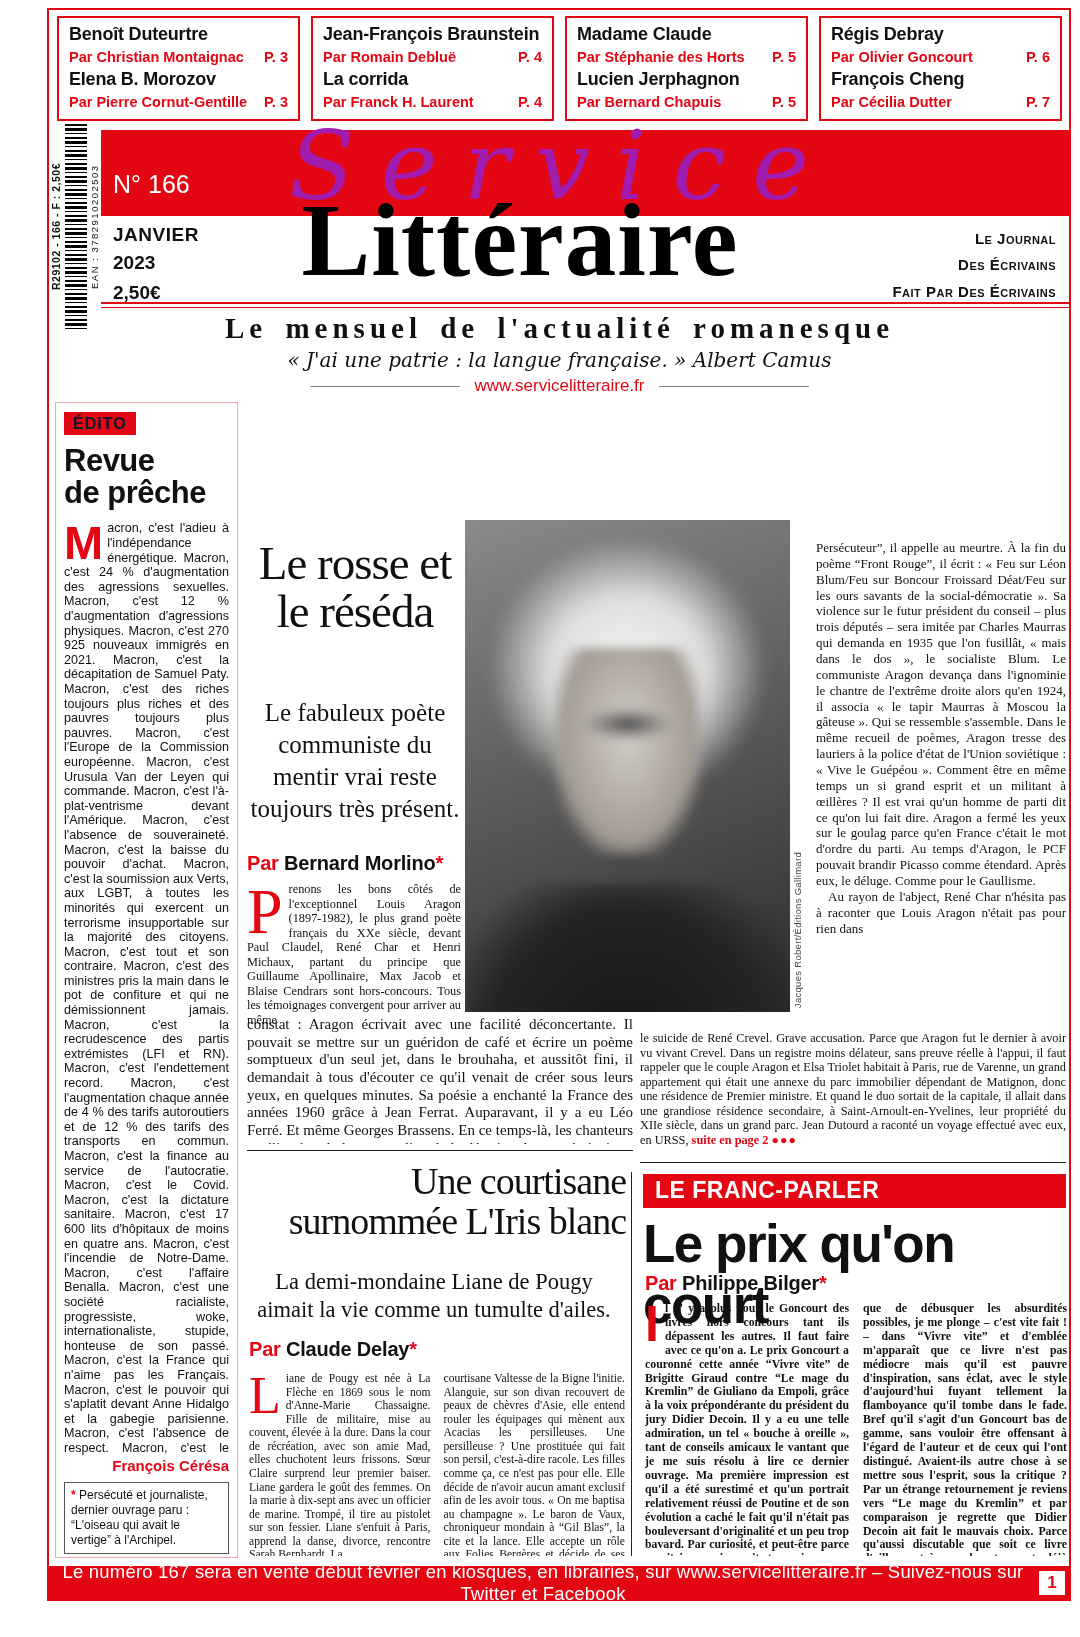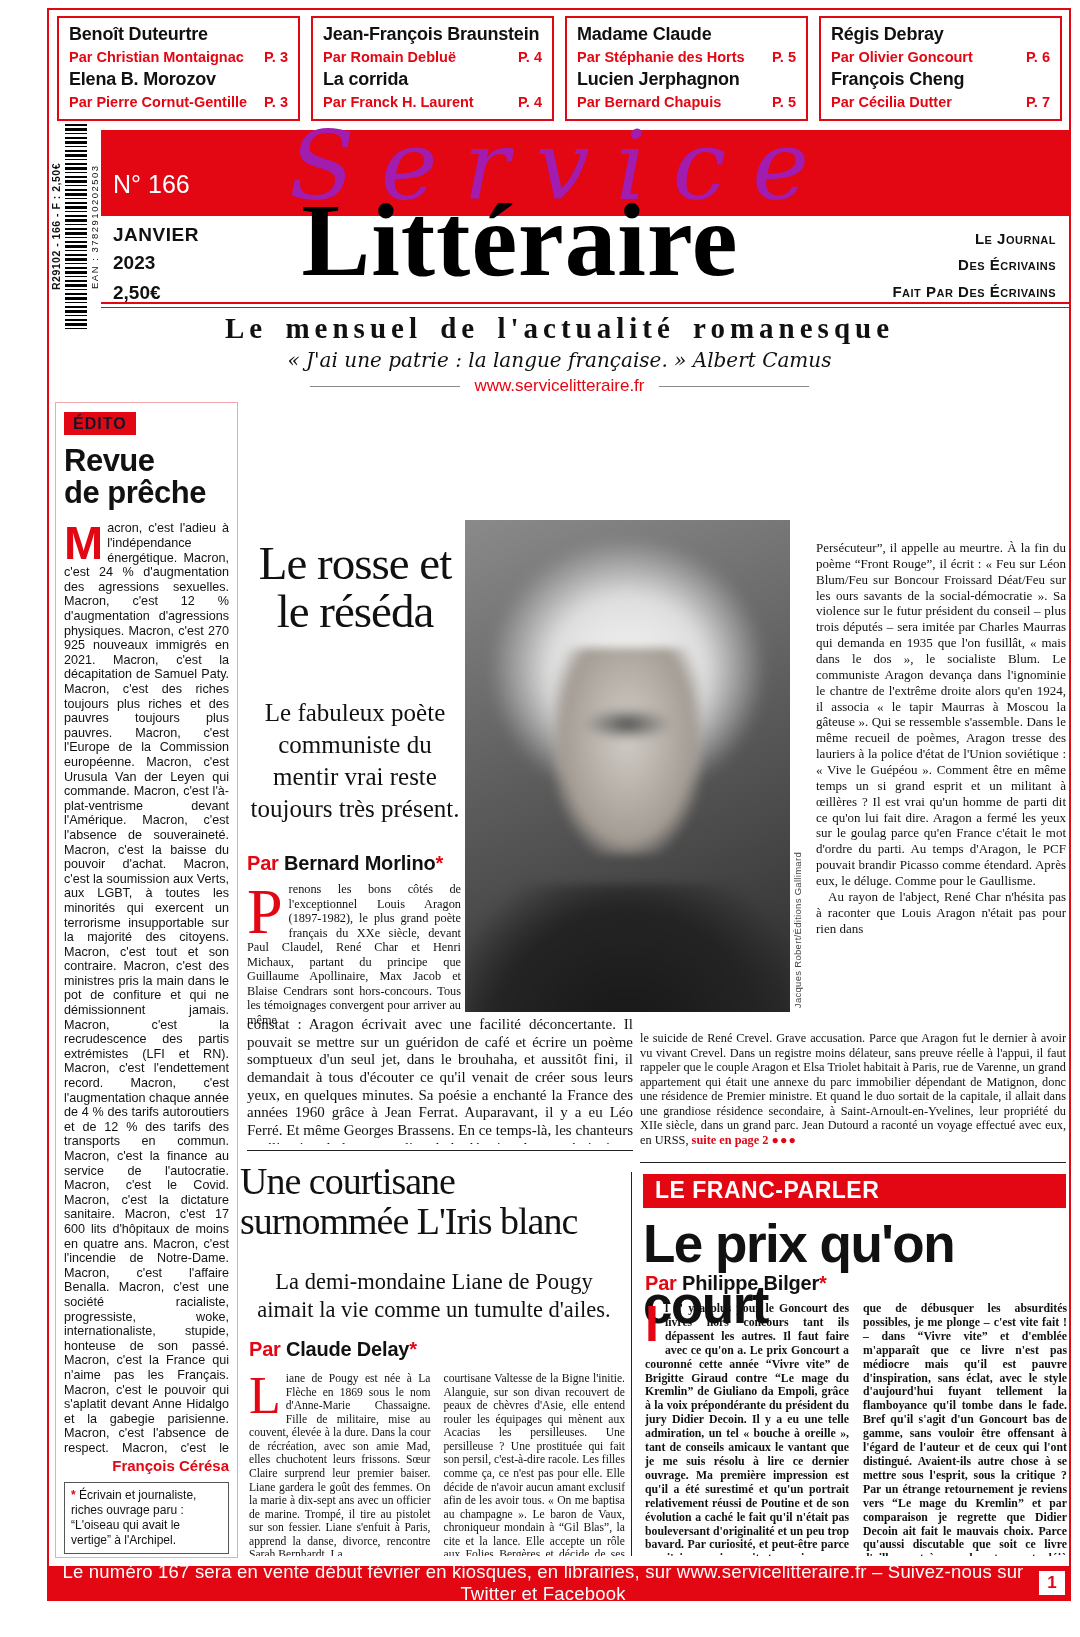--- a/index.html
+++ b/index.html
@@ -78,21 +78,21 @@
   .wide-left{position:absolute;left:247px;top:1016px;width:386px;height:128px;overflow:hidden;font-family:"Liberation Serif",serif;font-size:15px;line-height:1.18;}
   .wide-right{position:absolute;left:640px;top:1016px;width:426px;height:130px;overflow:hidden;font-family:"Liberation Serif",serif;font-size:12.3px;line-height:1.18;margin-top:15px;}
   .suite{color:var(--red);font-weight:700;white-space:nowrap;}
   .dots{color:var(--red);letter-spacing:1px;}
 
   .hr1{position:absolute;left:247px;top:1150px;width:386px;height:1px;background:#222;}
   .hr2{position:absolute;left:640px;top:1162px;width:426px;height:1px;background:#222;}
   .vdiv{position:absolute;left:631px;top:1172px;width:1px;height:384px;background:#222;}
 
   
-  .c-head{position:absolute;left:240px;top:1162px;width:386px;text-align:left;font-family:"Liberation Serif",serif;font-size:38px;line-height:1.05;letter-spacing:-1px;}
+  .c-head{position:absolute;left:240px;top:1162px;width:386px;text-align:right;font-family:"Liberation Serif",serif;font-size:38px;line-height:1.05;letter-spacing:-1px;}
   .c-stand{position:absolute;left:245px;top:1268px;width:378px;text-align:center;font-family:"Liberation Serif",serif;font-size:22.5px;line-height:1.25;}
   .c-byline{position:absolute;left:249px;top:1338px;}
   .c-cols{position:absolute;left:249px;top:1372px;width:376px;height:184px;display:flex;gap:13px;overflow:hidden;}
   .c-col{flex:1;font-family:"Liberation Serif",serif;font-size:11.6px;line-height:1.17;}
   .c-col .dropcap{float:left;color:var(--red);font-family:"Liberation Serif",serif;font-size:52px;line-height:.82;padding:3px 5px 0 0;}
 
   
   .fp-label{position:absolute;left:643px;top:1174px;right:14px;background:var(--red);color:#fff;font-size:23px;font-weight:700;letter-spacing:.5px;padding:3px 12px 4px;}
   .fp-head{position:absolute;left:643px;top:1213px;font-size:53px;font-weight:700;letter-spacing:-1.5px;}
   .fp-byline{position:absolute;left:645px;top:1272px;}
@@ -193,21 +193,21 @@
     <span class="edito-label">ÉDITO</span>
     <div class="edito-title">
       <div>Revue</div>
       <div>de prêche</div>
     </div>
     <div class="edito-body just">
       <span class="dropcap">M</span><span>acron, c'est l'adieu à l'indépendance énergétique. Macron, c'est 24 % d'augmentation des agressions sexuelles. Macron, c'est 12 % d'augmentation d'agressions physiques. Macron, c'est 270 925 nouveaux immigrés en 2021. Macron, c'est la décapitation de Samuel Paty. Macron, c'est des riches toujours plus riches et des pauvres toujours plus pauvres. Macron, c'est l'Europe de la Commission européenne. Macron, c'est Urusula Van der Leyen qui commande. Macron, c'est l'à-plat-ventrisme devant l'Amérique. Macron, c'est l'absence de souveraineté. Macron, c'est la baisse du pouvoir d'achat. Macron, c'est la soumission aux Verts, aux LGBT, à toutes les minorités qui exercent un terrorisme insupportable sur la majorité des citoyens. Macron, c'est tout et son contraire. Macron, c'est des ministres pris la main dans le pot de confiture et qui ne démissionnent jamais. Macron, c'est la recrudescence des partis extrémistes (LFI et RN). Macron, c'est l'endettement record. Macron, c'est l'augmentation chaque année de 4 % des tarifs autoroutiers et de 12 % des tarifs des transports en commun. Macron, c'est la finance au service de l'autocratie. Macron, c'est le Covid. Macron, c'est la dictature sanitaire. Macron, c'est 17 600 lits d'hôpitaux de moins en quatre ans. Macron, c'est l'incendie de Notre-Dame. Macron, c'est l'affaire Benalla. Macron, c'est une société racialiste, progressiste, woke, internationaliste, stupide, honteuse de son passé. Macron, c'est la France qui n'aime pas les Français. Macron, c'est le pouvoir qui s'aplatit devant Anne Hidalgo et la gabegie parisienne. Macron, c'est l'absence de respect. Macron, c'est le cynisme à tous les étages. Macron, c'est l'armée qui ne pourrait pas résister plus d'une semaine à une attaque étrangère. Macron, c'est les petits hommes gris qui sont payés à ne rien faire et qui se réfugient derrière la technocratie. Macron, c'est les gilets jaunes (ils avaient raison). Macron, c'est le laxisme-léninisme. Macron, c'est la revue de prêche au quotidien. Alors ? Macron, un romantique égaré en politique, comme le suggérait Gaël Tchakaloff dans “Tant qu'on est tous les deux” (Flammarion) ? Mon œil !</span>
     </div>
     <div class="edito-sign">François Cérésa</div>
     <div class="edito-note">
-      <span class="star">*</span><span> Écrivain et journaliste, riches ouvrage paru : “L'oiseau qui avait le vertige” à l'Archipel.</span>
+      <span class="star">*</span><span> Persécuté et journaliste, dernier ouvrage paru : “L'oiseau qui avait le vertige” à l'Archipel.</span>
     </div>
   </div>
 
   <div class="subhead">Le rosse et le réséda</div>
   <div class="standfirst">Le fabuleux poète communiste du mentir vrai reste toujours très présent.</div>
   <div class="m-byline byline abs">
     <span class="par">Par </span><span>Bernard Morlino</span><span class="ast">*</span>
   </div>
 
   <div class="m-body just">

